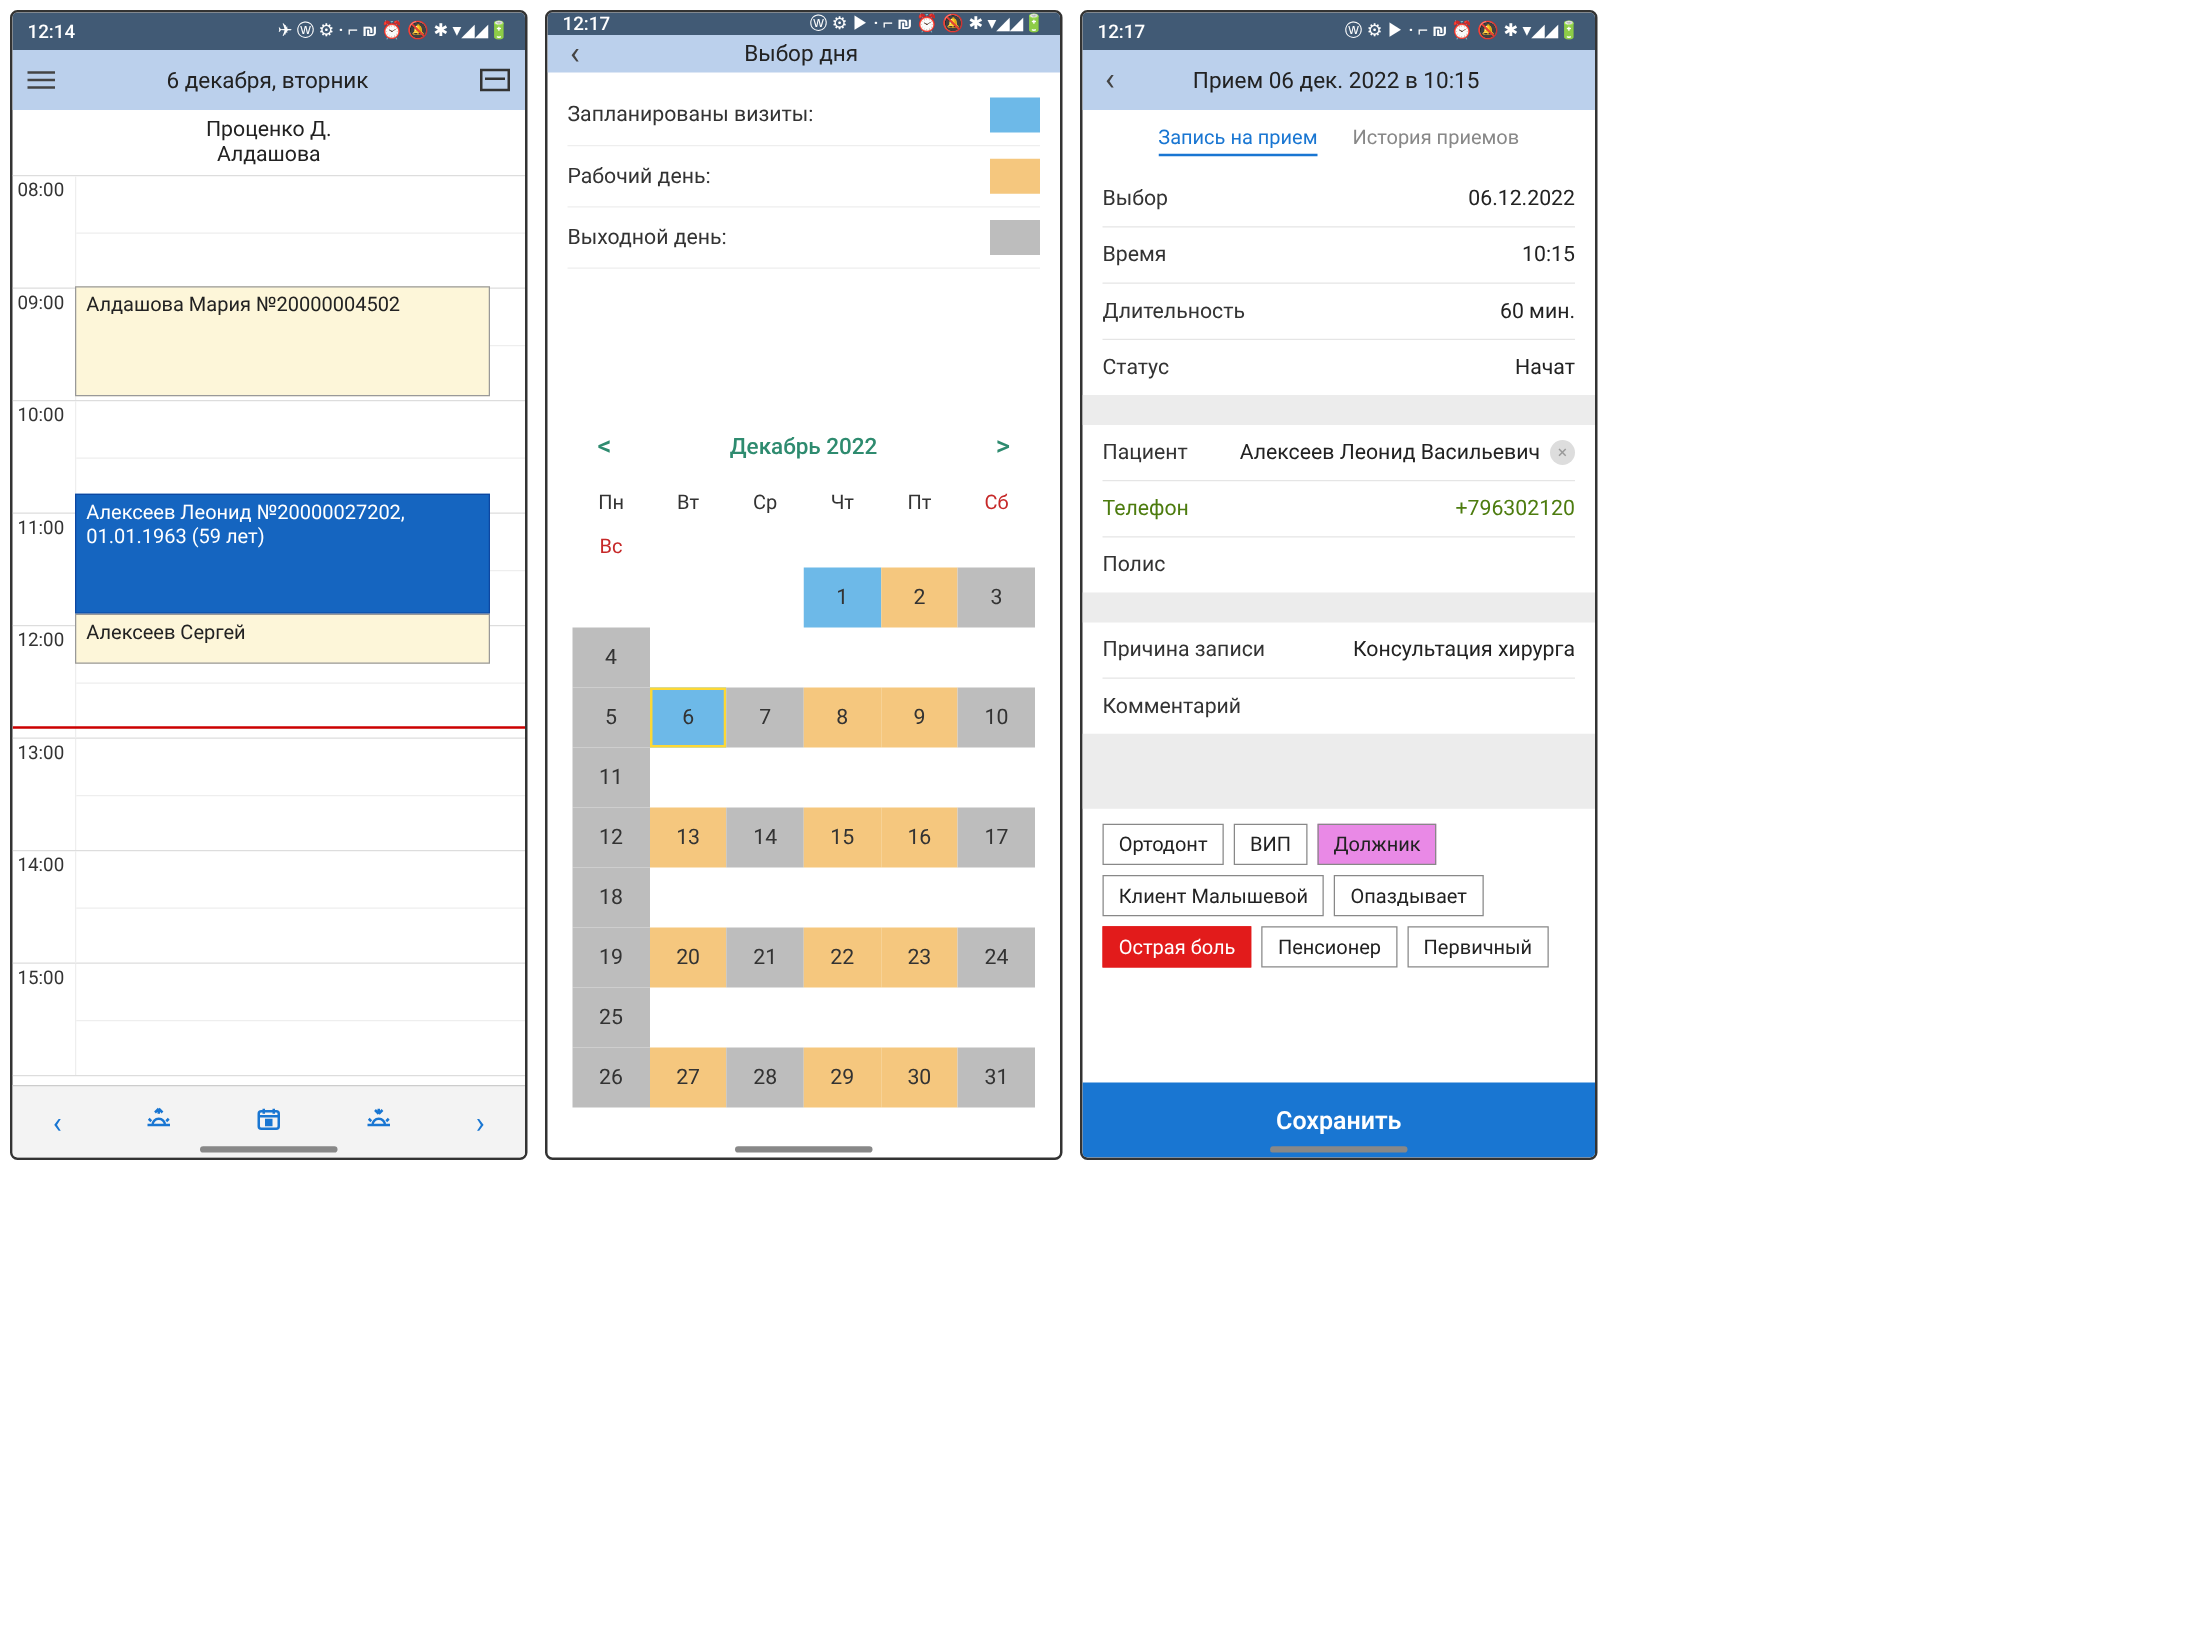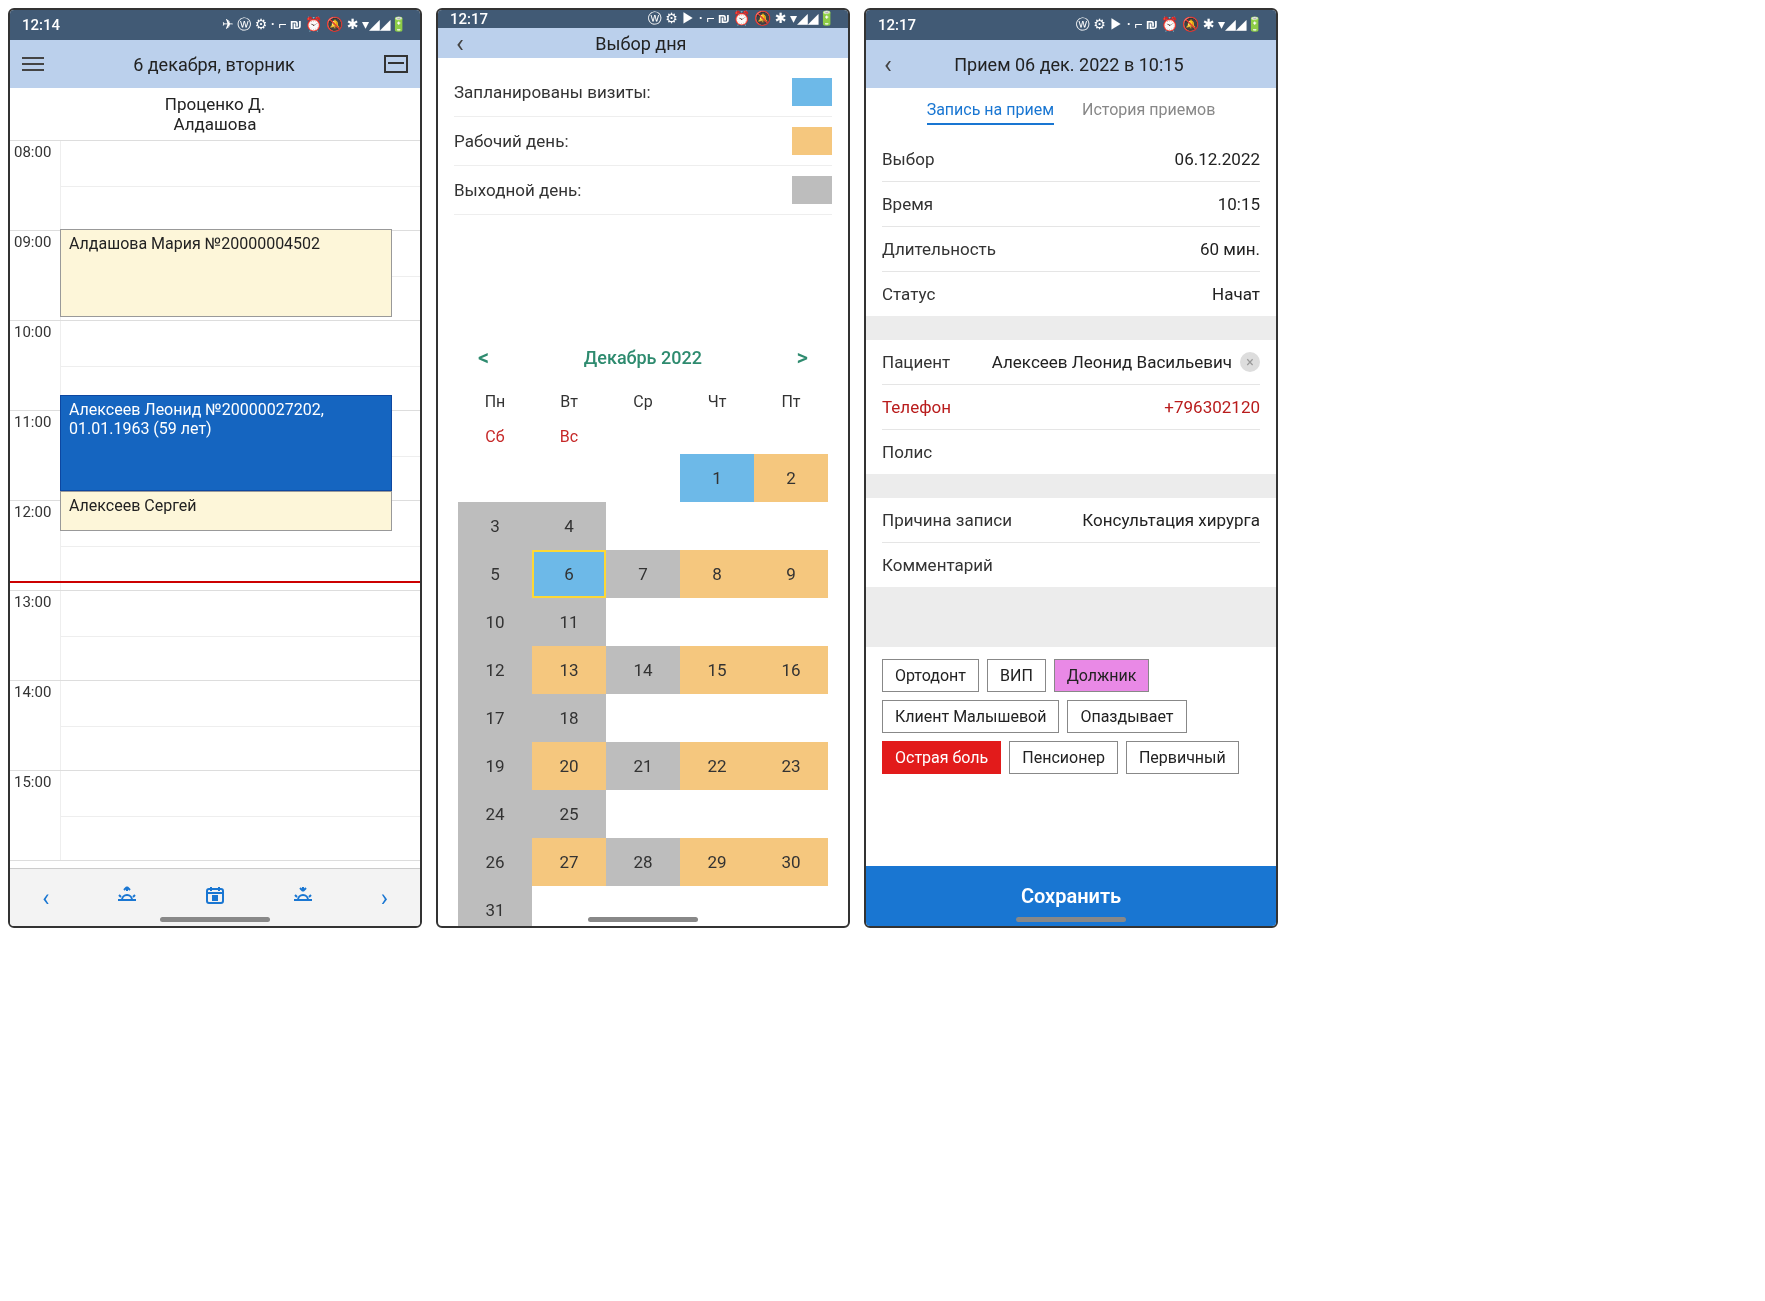--- a/index.html
+++ b/index.html
@@ -31,38 +31,38 @@
 
 .legend{padding:10px 16px}
 .legend-row{display:flex;align-items:center;justify-content:space-between;padding:10px 0;border-bottom:1px solid #eee;font-size:17px;color:#333}
 .swatch{width:40px;height:28px}
 .sw-work{background:#f5c77e}
 .sw-visit{background:#6db9e8}
 .sw-off{background:#bdbdbd}
 .cal-nav{display:flex;align-items:center;justify-content:space-between;padding:0 40px;margin-top:120px;color:#2e8b6f;font-size:18px;font-weight:500}
 .cal-nav .arrow{font-size:22px;cursor:pointer;color:#2e8b6f}
 .cal-grid{padding:0 20px;margin-top:14px}
-.cal-head,.cal-week{display:grid;grid-template-columns:repeat(5,1fr);text-align:center}
+.cal-head,.cal-week{display:grid;grid-template-columns:repeat(6,1fr);text-align:center}
 .cal-head div{padding:8px 0;font-size:16px;color:#333}
 .cal-head .wkend{color:#c62828}
 .cal-week div{height:48px;display:flex;align-items:center;justify-content:center;font-size:17px;color:#333}
 .d-off{background:#bdbdbd}
 .d-work{background:#f5c77e}
 .d-visit{background:#6db9e8}
 .d-sel{outline:2px solid #fdd835;outline-offset:-2px}
 .today-line{text-align:center;color:#2e8b6f;font-size:17px;margin-top:60px}
 
 .tabs{display:flex;justify-content:center;gap:28px;padding:12px 0;font-size:16px}
 .tab{color:#888;cursor:pointer;padding-bottom:4px}
 .tab.active{color:#1976d2;border-bottom:2px solid #1976d2}
 .form-section{padding:0 16px}
 .form-row{display:flex;justify-content:space-between;align-items:center;padding:12px 0;border-bottom:1px solid #e5e5e5;font-size:17px;color:#222}
 .form-row .label{color:#333}
 .form-row .value{color:#222}
-.form-row.muted .label,.form-row.muted .value{color:#b91c1c}
+.form-row.muted .label,.form-row.muted .value{color:#4d7c0f}
 .sep{height:24px;background:#ececec;margin:0 -0px}
 .clear-btn{width:20px;height:20px;border-radius:50%;background:#ddd;color:#999;font-size:14px;display:inline-flex;align-items:center;justify-content:center;margin-left:8px}
 .tags{padding:12px 16px;display:flex;flex-wrap:wrap;gap:8px}
 .tag{border:1px solid #888;padding:6px 12px;font-size:16px;color:#222;background:#fff;cursor:pointer}
 .tag.pink{background:#e989e6}
 .tag.red{background:#e21b1b;color:#fff;border-color:#e21b1b}
 .save-btn{background:#1976d2;color:#fff;text-align:center;font-size:20px;font-weight:600;padding:18px 0;cursor:pointer}
 </style>
 </head>
 <body>

